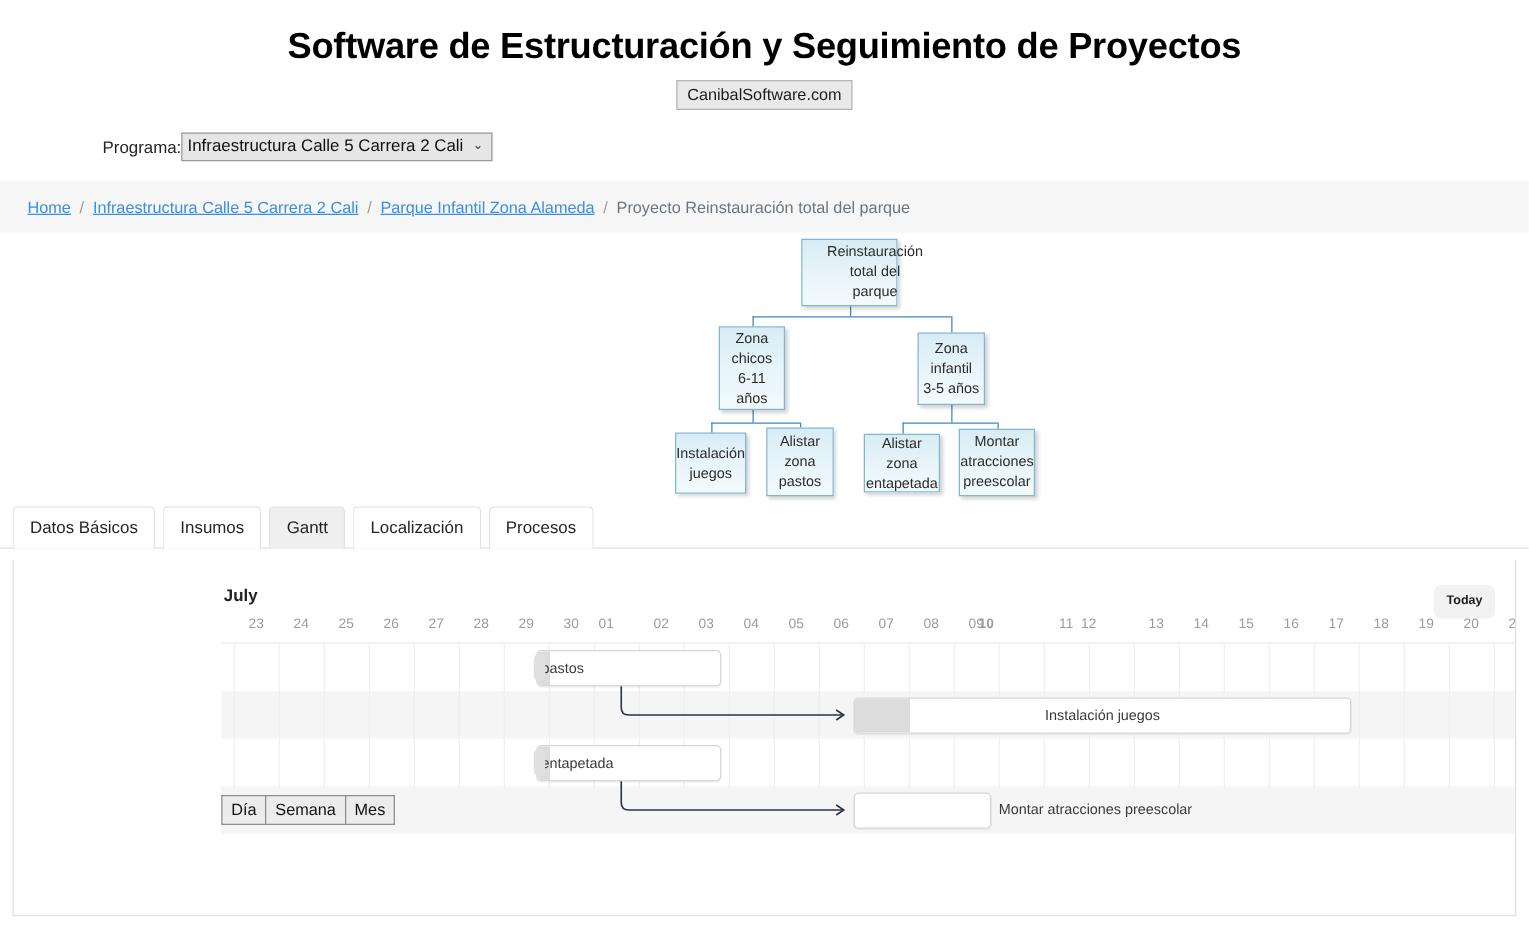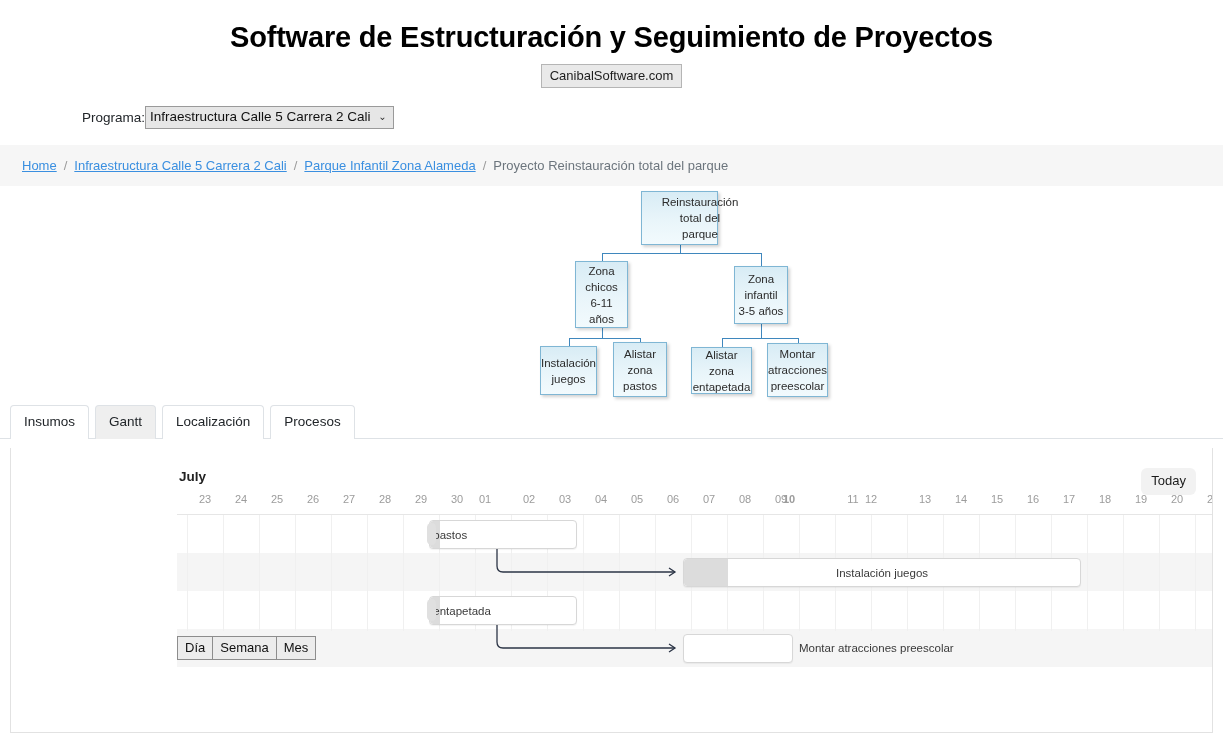--- a/index.html
+++ b/index.html
@@ -147,22 +147,22 @@
     left: 168px; top: 21px;
     font-size: 13.5px;
     font-weight: 700;
     color: #222;
   }
   .today-btn {
     position: absolute;
     right: 16px; top: 20px;
     background: #f2f2f2;
     border-radius: 6px;
-    font-size: 13px;
-    font-weight: 400;
+    font-size: 10px;
+    font-weight: 700;
     color: #1b1b1b;
     padding: 5px 10px 6px 10px;
     line-height: 16px;
   }
   .day-tick {
     position: absolute;
     top: 44px;
     font-size: 11px;
     color: #9c9c9c;
     text-align: center;
@@ -299,20 +299,21 @@
     </div>
     <div class="node" style="left: 691px; top: 161px; width: 61px; height: 47px;">
       <span>Alistar zona entapetada</span>
     </div>
     <div class="node" style="left: 767px; top: 157px; width: 61px; height: 54px;">
       <span>Montar atracciones preescolar</span>
     </div>
   </div>
 
 <div class="tabs" id="tab-bar">
+    <div class="tab"><span>Datos Básicos</span></div>
     <div class="tab"><span>Insumos</span></div>
     <div class="tab active"><span>Gantt</span></div>
     <div class="tab"><span>Localización</span></div>
     <div class="tab"><span>Procesos</span></div>
   </div>
 
 <div class="gantt-panel">
   <div class="gantt-inner">
     <div class="month-label">July</div>
     <div class="today-btn">Today</div>

